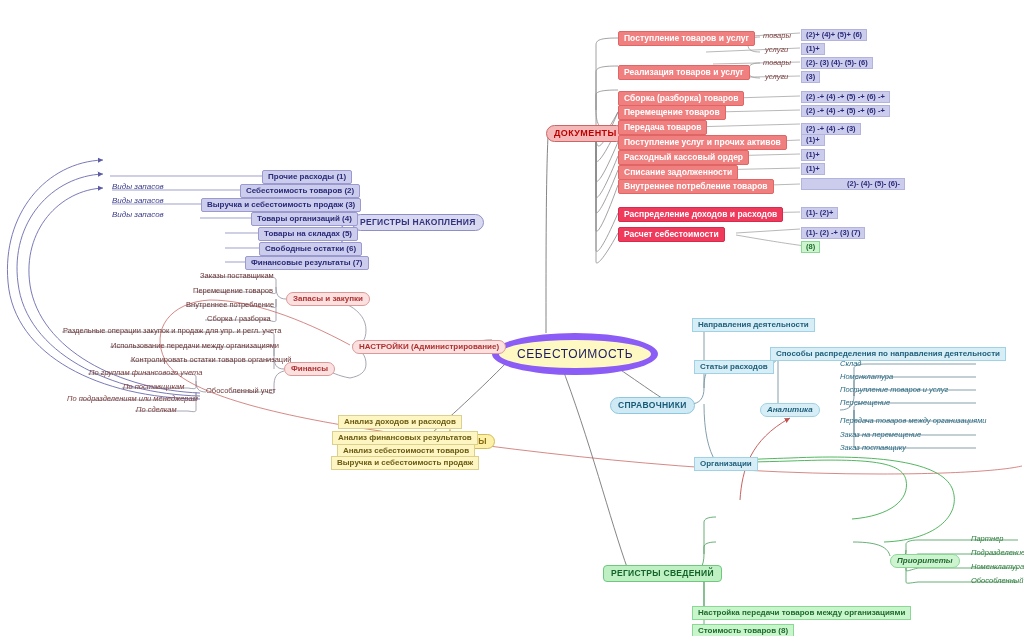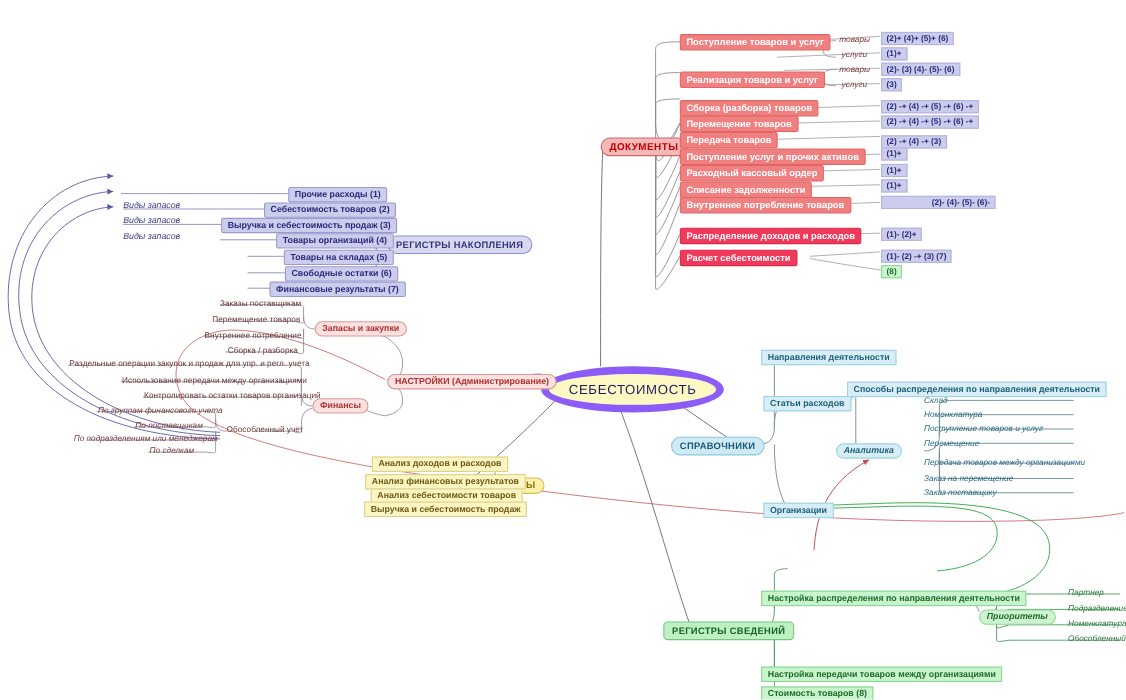--- a/index.html
+++ b/index.html
@@ -332,21 +332,20 @@
 
   <div class="node cyan-leaf" style="left:837px;top:359px;">Склад</div>
   <div class="node cyan-leaf" style="left:837px;top:372px;">Номенклатура</div>
   <div class="node cyan-leaf" style="left:837px;top:385px;">Поступление товаров и услуг</div>
   <div class="node cyan-leaf" style="left:837px;top:398px;">Перемещение</div>
   <div class="node cyan-leaf" style="left:837px;top:416px;">Передача товаров между организациями</div>
   <div class="node cyan-leaf" style="left:837px;top:430px;">Заказ на перемещение</div>
   <div class="node cyan-leaf" style="left:837px;top:443px;">Заказ поставщику</div>
 
   <div class="node green-root" style="left:603px;top:565px;">РЕГИСТРЫ СВЕДЕНИЙ</div>
-  <div class="node green-item" style="left:692px;top:537px;">Настройка распределения по направления деятельности</div>
   <div class="node green-pill" style="left:890px;top:554px;">Приоритеты</div>
   <div class="node green-leaf" style="left:968px;top:534px;">Партнер</div>
   <div class="node green-leaf" style="left:968px;top:548px;">Подразделение</div>
   <div class="node green-leaf" style="left:968px;top:562px;">Номенклатура</div>
   <div class="node green-leaf" style="left:968px;top:576px;">Обособленный</div>
   <div class="node green-item" style="left:692px;top:606px;">Настройка передачи товаров между организациями</div>
   <div class="node green-item" style="left:692px;top:624px;">Стоимость товаров (8)</div>
 
 </div>
 

